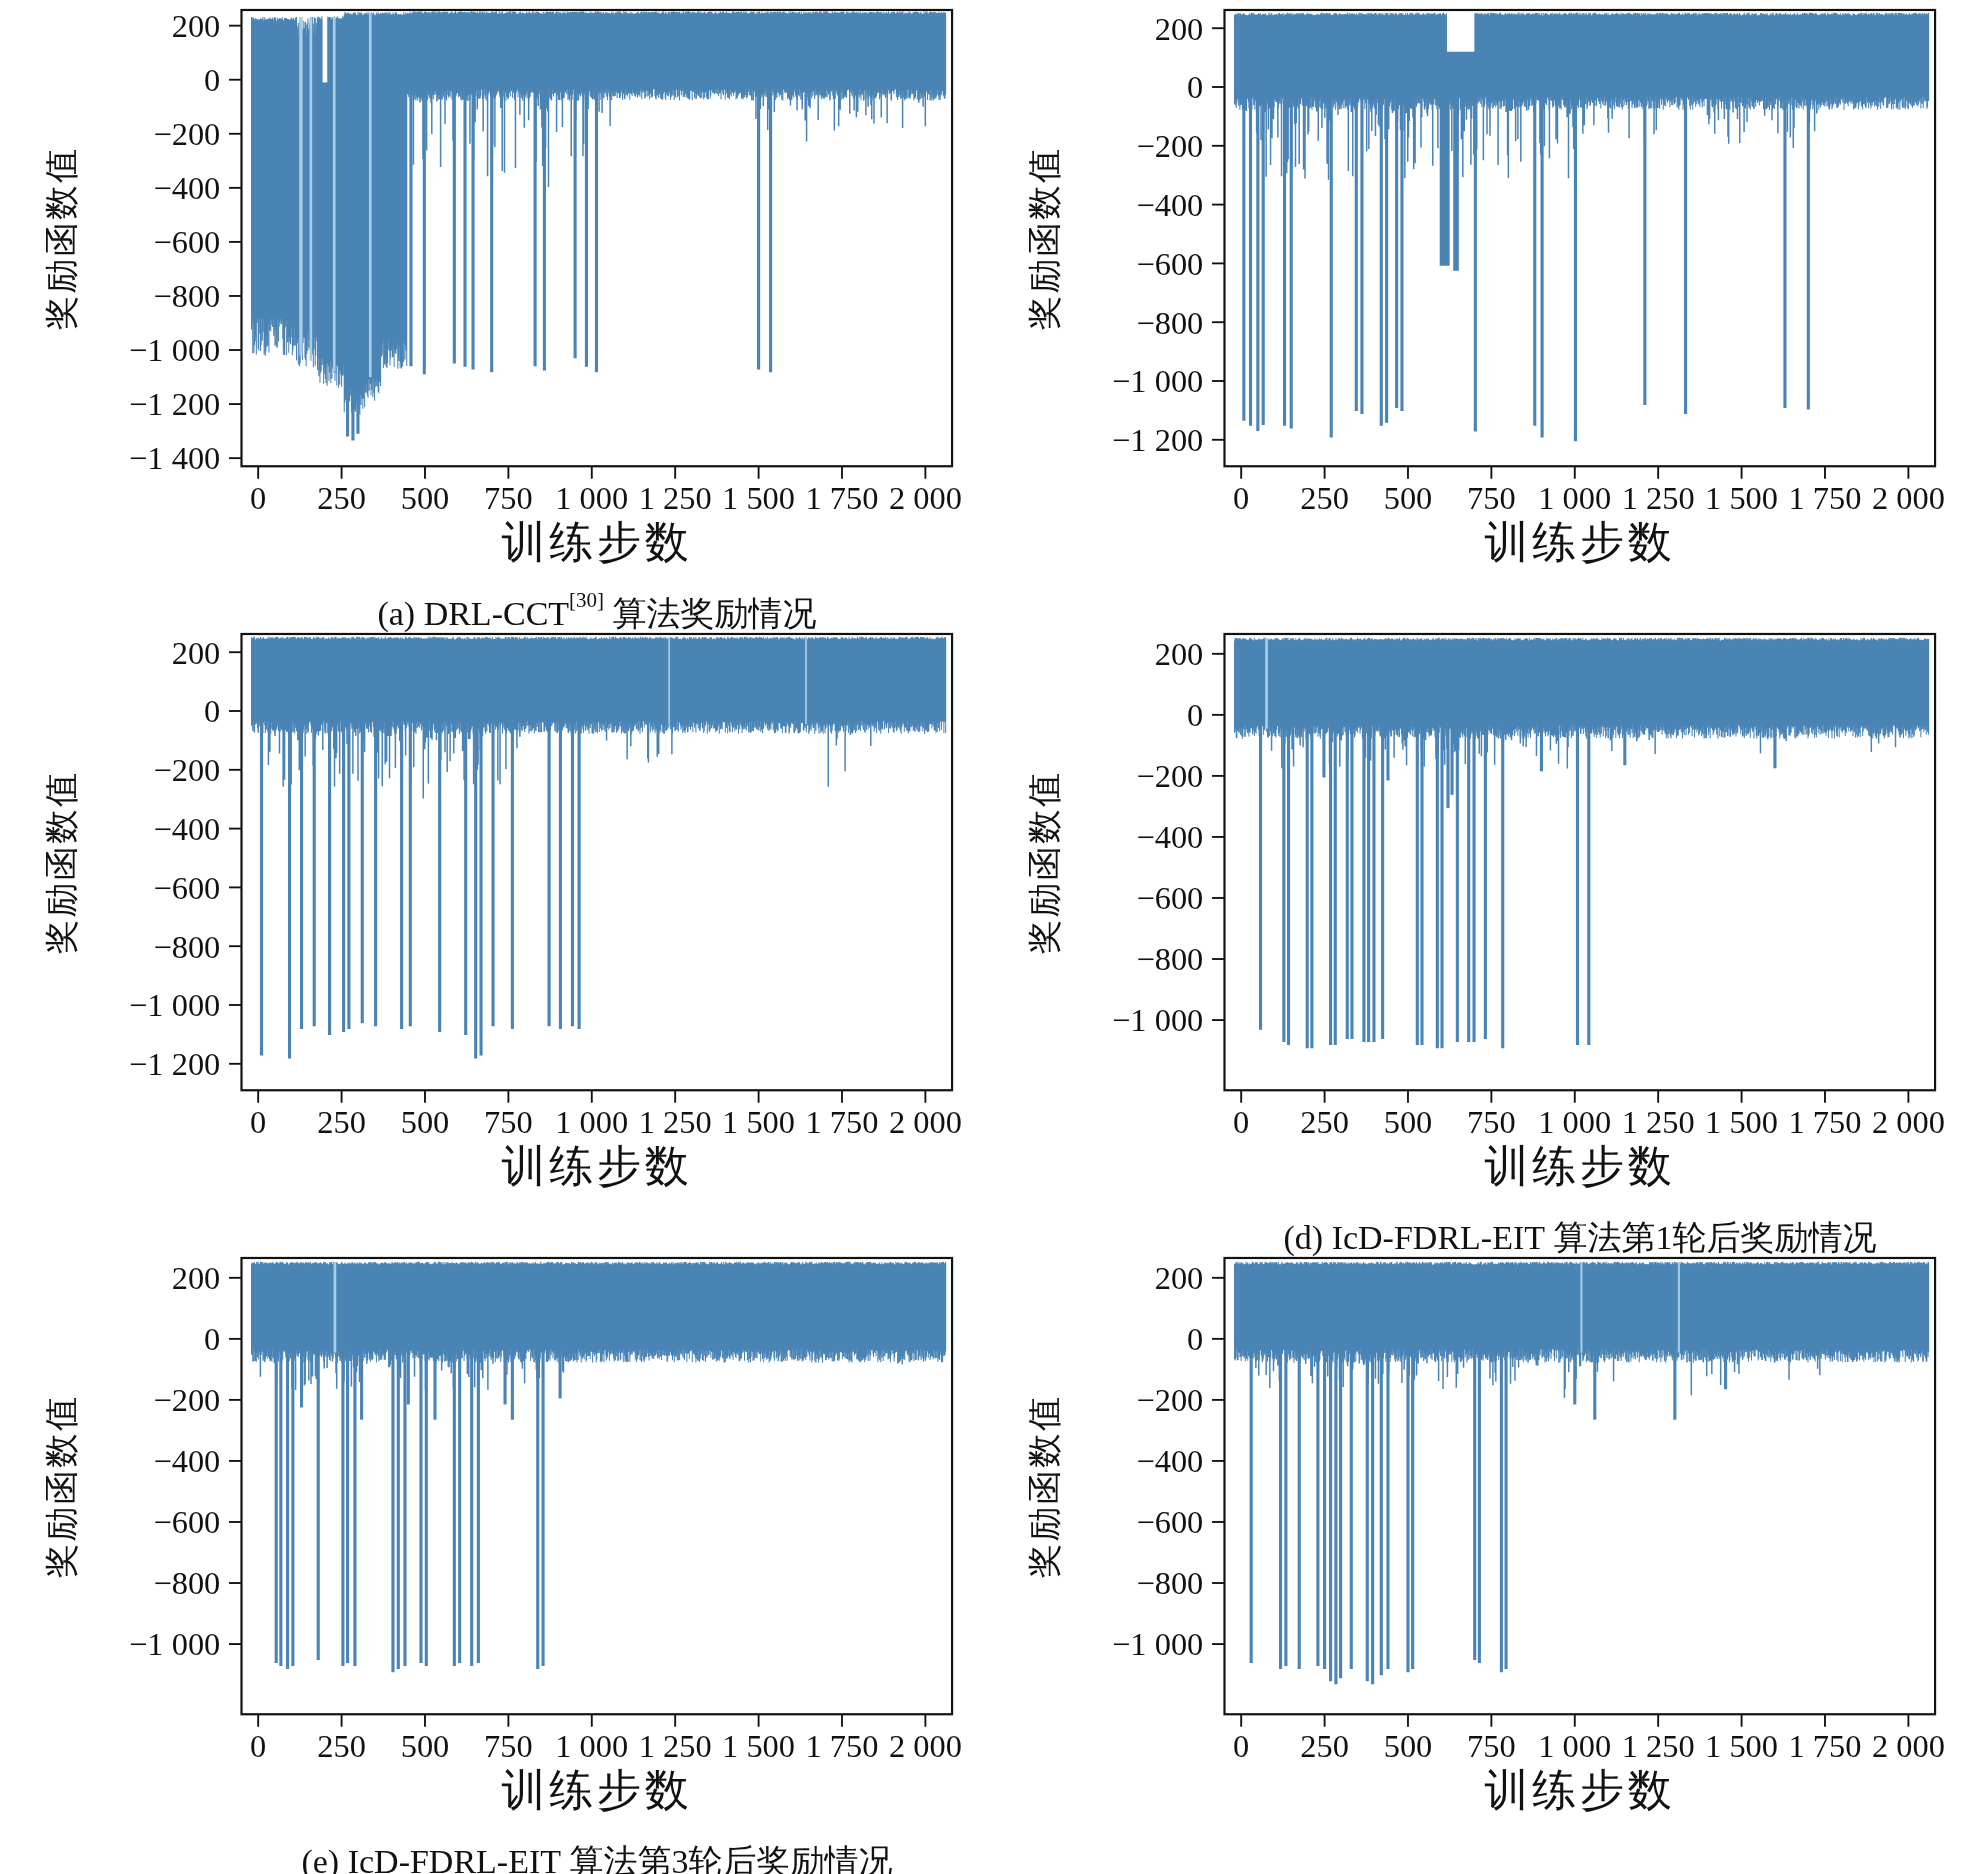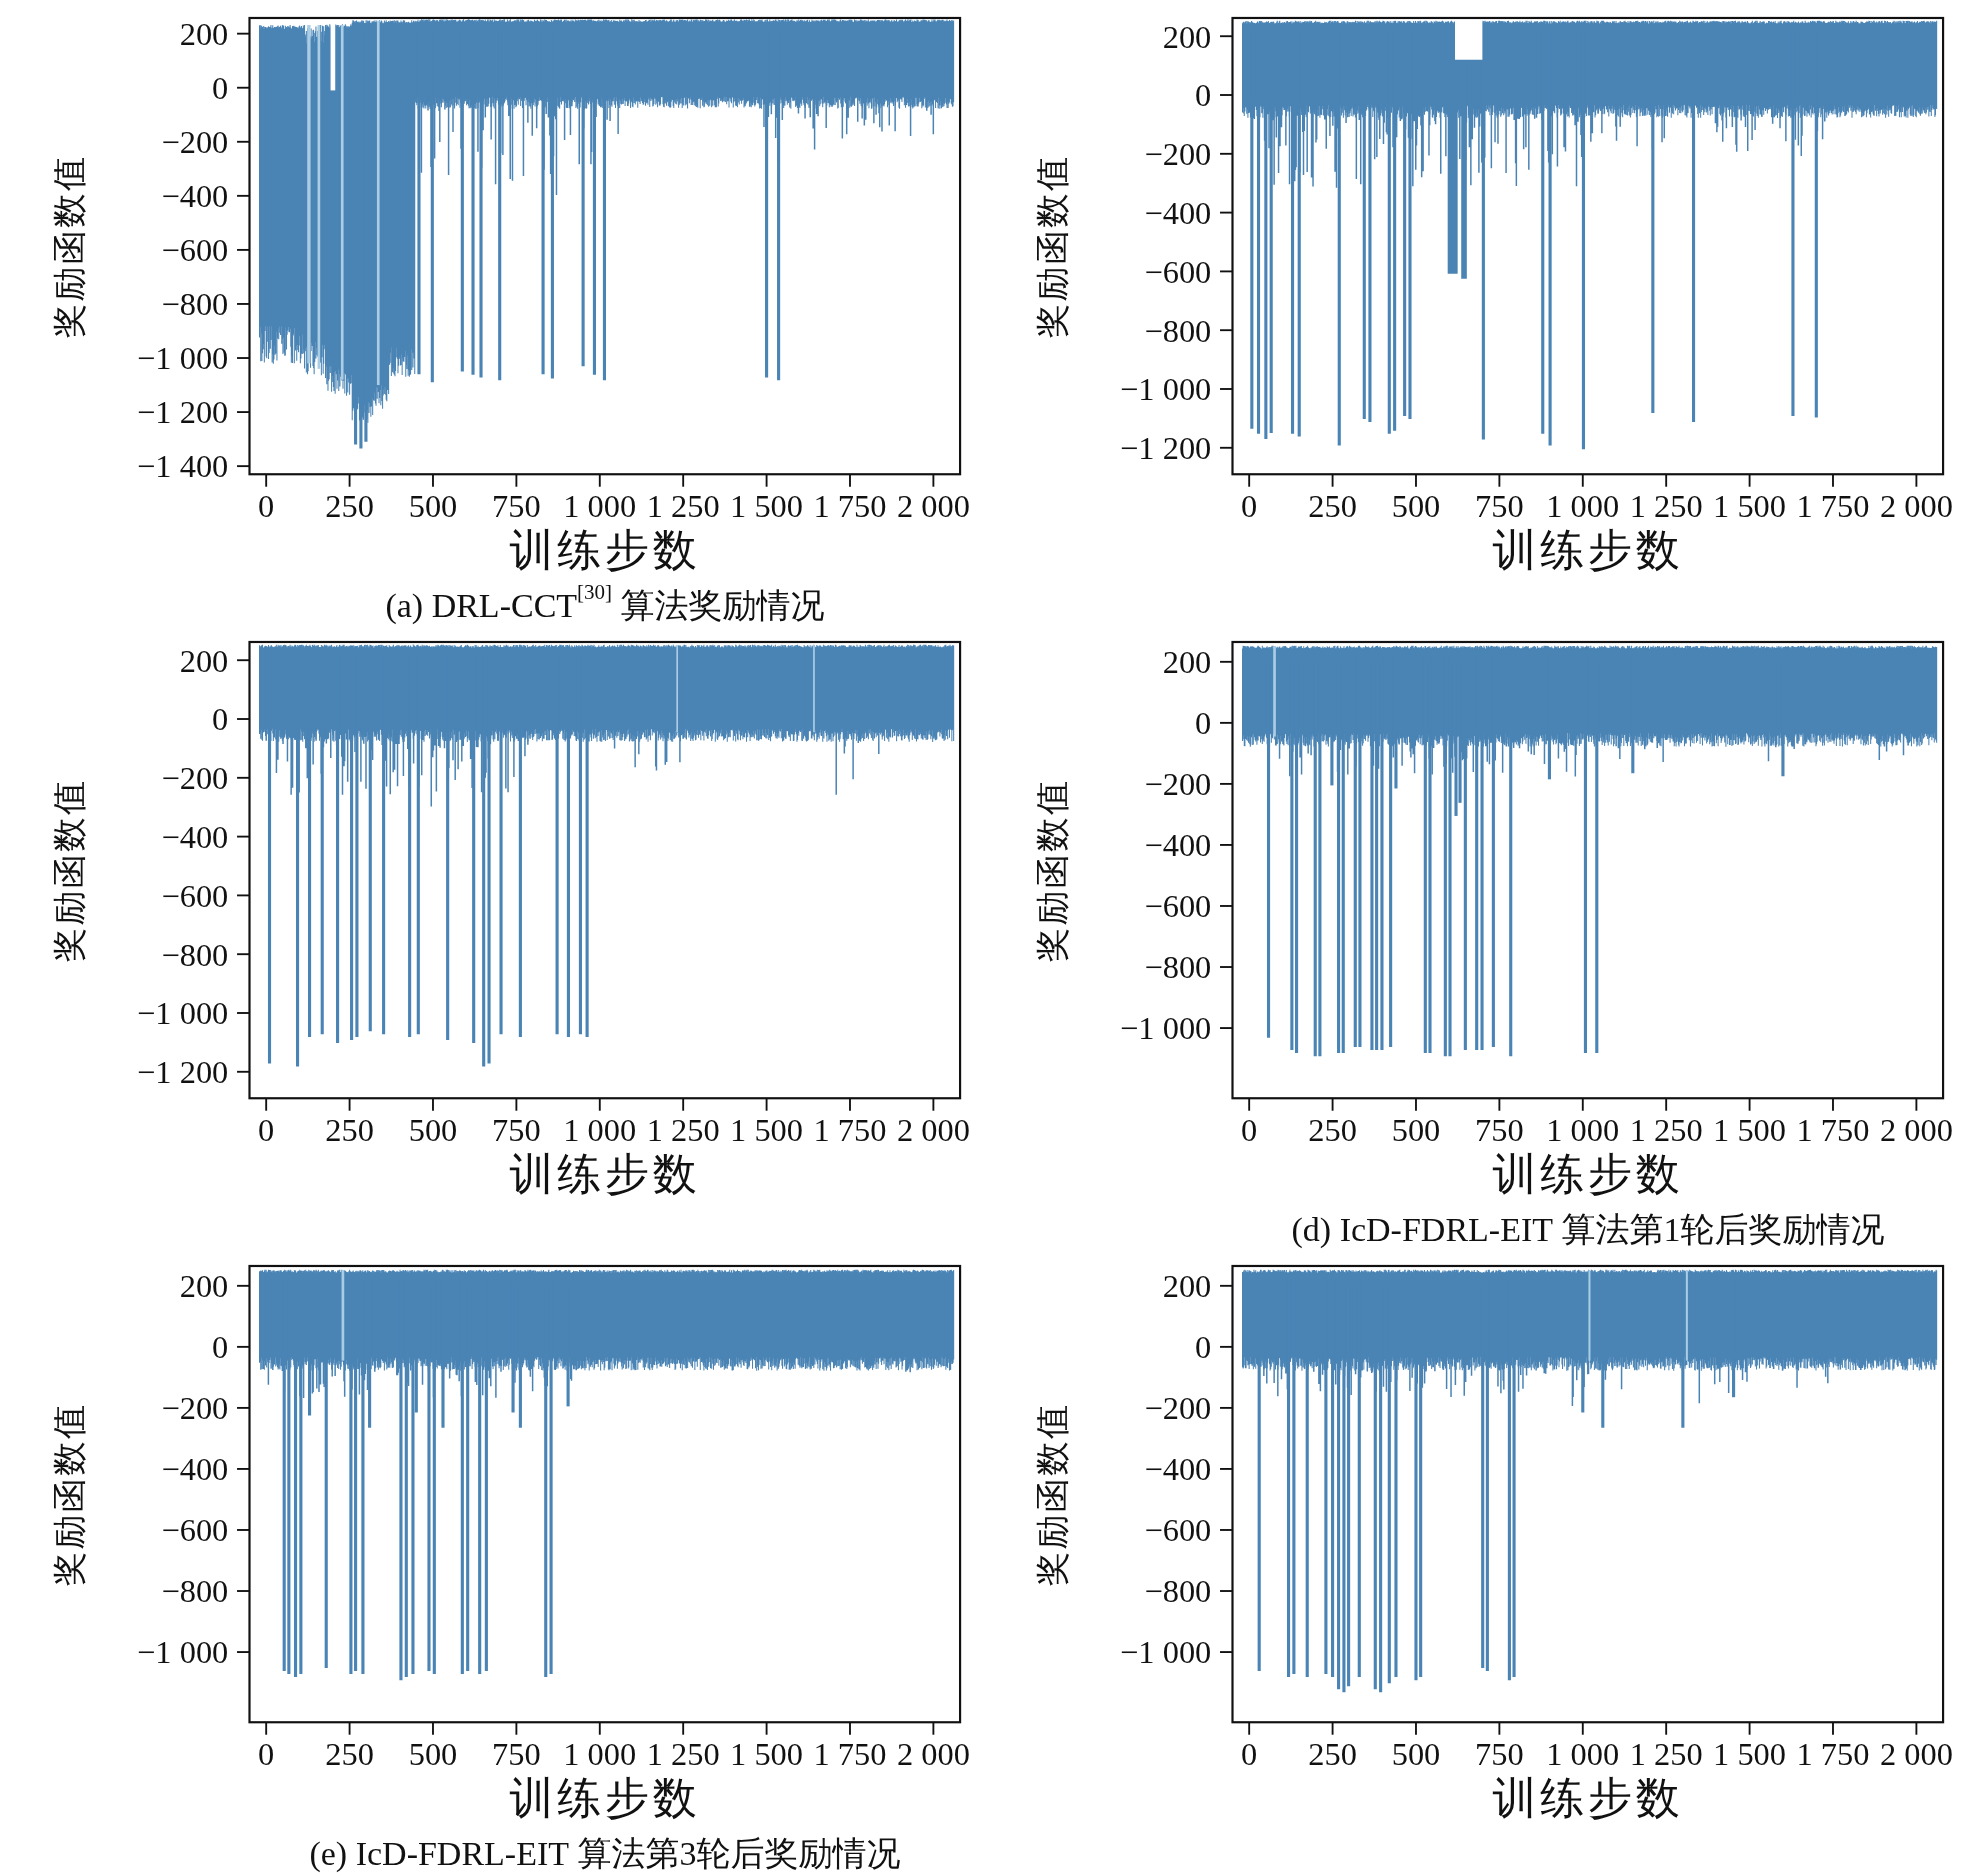--- a/index.html
+++ b/index.html
@@ -1,22 +1,22 @@
 <!DOCTYPE html>
 <html style="font-size:10px"><head>
 <meta charset="utf-8">
 <style>
   html,body{margin:0;padding:0;background:#ffffff;}
   body{width:1965px;height:1874px;font-family:"Liberation Serif","DejaVu Serif",serif;color:#1a1a1a;}
   .grid{display:grid;grid-template-columns:983px 983px;grid-auto-rows:624px;padding-top:1.2px;}
-  figure{margin:0;padding:12px;width:983px;}
+  figure{margin:0;padding:4px;width:983px;}
   svg{display:block;}
   .xlabel{margin-top:0;margin-left:203px;width:780px;text-align:center;
           font-size:44px;letter-spacing:3.7px;color:#111;}
-  .caption{margin-top:0;margin-left:203px;width:780px;text-align:center;
+  .caption{margin-top:16px;margin-left:203px;width:780px;text-align:center;
            font-size:34px;color:#111;}
   .caption sup{font-size:21px;vertical-align:17.5px;letter-spacing:0;}
 </style>
 </head>
 <body>
 
 <div class="grid">
 
   <figure>
     <svg width="983" height="508" viewBox="0 0 1575 815">

